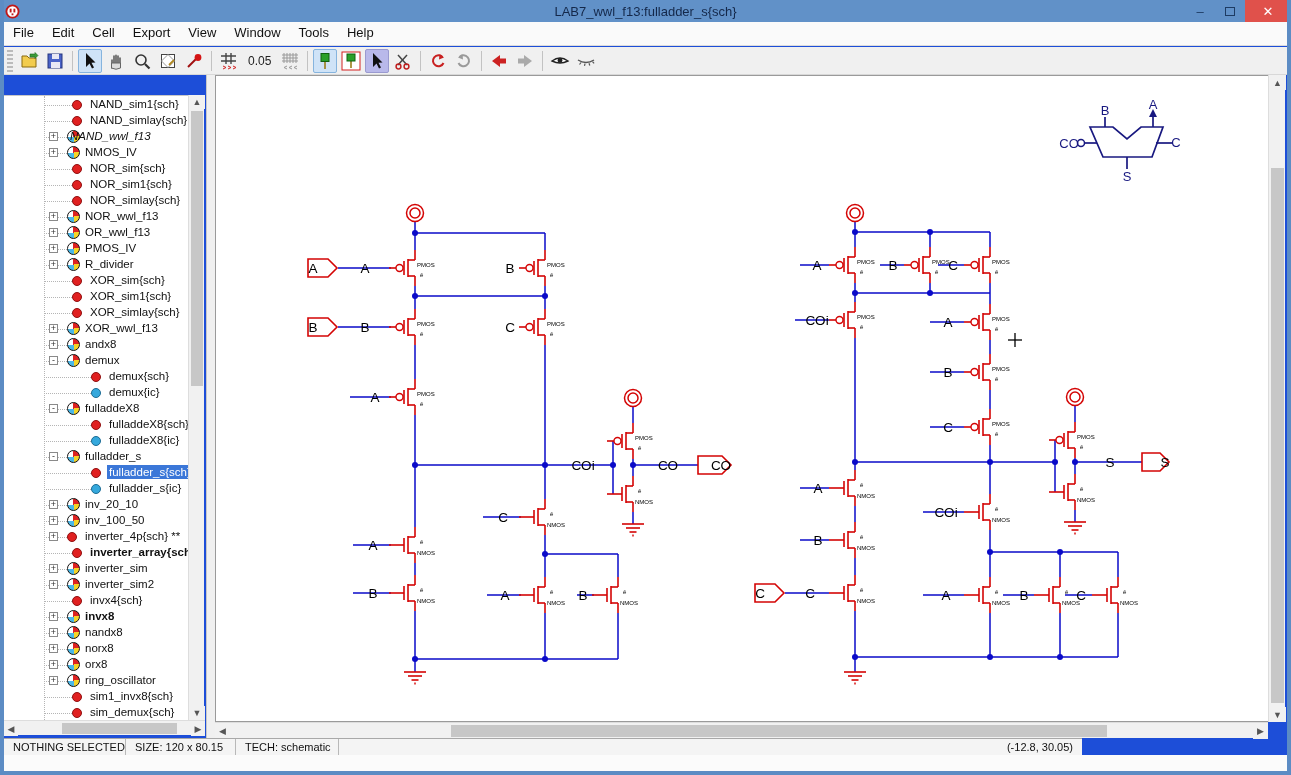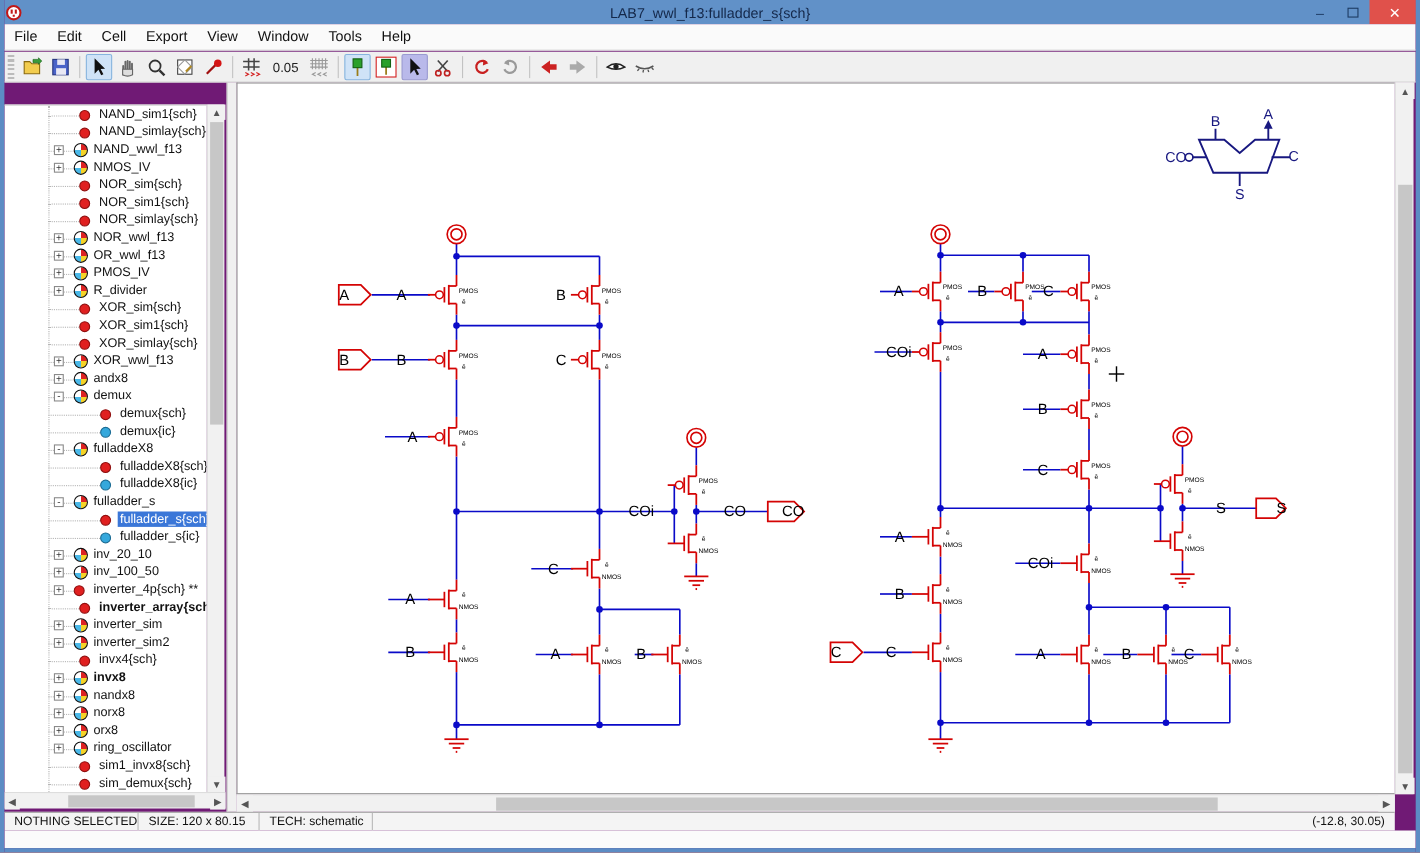--- a/index.html
+++ b/index.html
@@ -1,17 +1,17 @@
 <!DOCTYPE html>
 <html><head>
 <meta charset="utf-8">
 <style>
   html,body{margin:0;padding:0;background:#888;}
   *{box-sizing:border-box;}
-  .window{position:relative;width:1291px;height:775px;background:#701a75;
+  .window{position:relative;width:1291px;height:775px;background:#1d4ed8;
     font-family:"Liberation Sans",sans-serif;overflow:hidden;
     border-left:4px solid #5c8cc4;border-right:4px solid #5c8cc4;}
   
   .titlebar{position:absolute;left:-4px;top:0;width:1291px;height:22px;background:#6191c8;
     display:flex;align-items:center;}
   .title-icon{width:15px;height:15px;margin-left:5px;}
   .title-text{position:absolute;left:0;width:100%;text-align:center;font-size:13px;color:#14284a;}
   .win-controls{position:absolute;right:0;top:0;height:22px;display:flex;align-items:center;}
   .win-btn{width:30px;height:22px;color:#1d3least;color:#1d3b63;font-size:13px;display:flex;align-items:center;justify-content:center;}
   .win-max{width:10px;height:9px;border:1.5px solid #1d3b63;display:inline-block;}
@@ -46,21 +46,21 @@
   .tlabel.sel{background:#3b77d8;color:#fff;}
   .tlabel.b{font-weight:bold;}
   
   .sb{position:absolute;background:#f1f1f1;}
   .sb .thumb{position:absolute;background:#c7c7c7;}
   .sb .arr{position:absolute;color:#555;font-size:9px;display:flex;align-items:center;justify-content:center;background:#f1f1f1;}
   .panel-div{position:absolute;left:202px;top:75px;width:9px;height:663px;background:#f0f0f0;border-left:1px solid #c8c8c8;}
   
   .canvas{position:absolute;left:211px;top:75px;width:1053px;height:647px;background:#fff;border:1px solid #9a9a9a;border-right:none;}
   
-  .statusbar{position:absolute;left:0;top:738px;width:1264px;height:17px;background:#f4f4f4;
+  .statusbar{position:absolute;left:0;top:738px;width:1078px;height:17px;background:#f4f4f4;
     border-top:1px solid #a8a8a8;display:flex;font-size:11px;color:#111;align-items:center;}
   .scell{height:100%;display:flex;align-items:center;padding-left:9px;border-right:1px solid #b8b8b8;}
   .sfill{flex:1;border-right:none;}
   .scoord{padding-right:9px;}
   .statusblank{position:absolute;left:0;top:755px;width:1283px;height:16px;background:#fbfbfb;}
   .bottomedge{position:absolute;left:-4px;top:771px;width:1291px;height:4px;background:#5c8cc4;}
 </style>
 </head>
 <body>
 
@@ -230,21 +230,21 @@
       </div>
       <div class="trow" style="top: 17px; left: 0px; width: 184px;">
         <div class="stub" style="left: 40px; top: 8px; width: 30px;"></div>
         <div class="icon-sch" style="left: 68px; top: 3px;"></div>
         <div class="tlabel" style="left: 84px; top: 0px;">NAND_simlay{sch}</div>
       </div>
       <div class="trow" style="top: 33px; left: 0px; width: 184px;">
         <div class="stub" style="left: 40px; top: 8px; width: 25px;"></div>
         <div class="expbox" style="left: 45px; top: 3px;">+</div>
         <div class="icon-group" style="left: 63px; top: 1px;"></div>
-        <div class="tlabel" style="left: 79px; top: 0px;">NAND_wwl_f13</div>
+        <div class="tlabel" style="left: 64px; top: 0px; font-style: italic;">NAND_wwl_f13</div>
       </div>
       <div class="trow" style="top: 49px; left: 0px; width: 184px;">
         <div class="stub" style="left: 40px; top: 8px; width: 25px;"></div>
         <div class="expbox" style="left: 45px; top: 3px;">+</div>
         <div class="icon-group" style="left: 63px; top: 1px;"></div>
         <div class="tlabel" style="left: 79px; top: 0px;">NMOS_IV</div>
       </div>
       <div class="trow" style="top: 65px; left: 0px; width: 184px;">
         <div class="stub" style="left: 40px; top: 8px; width: 30px;"></div>
         <div class="icon-sch" style="left: 68px; top: 3px;"></div>

